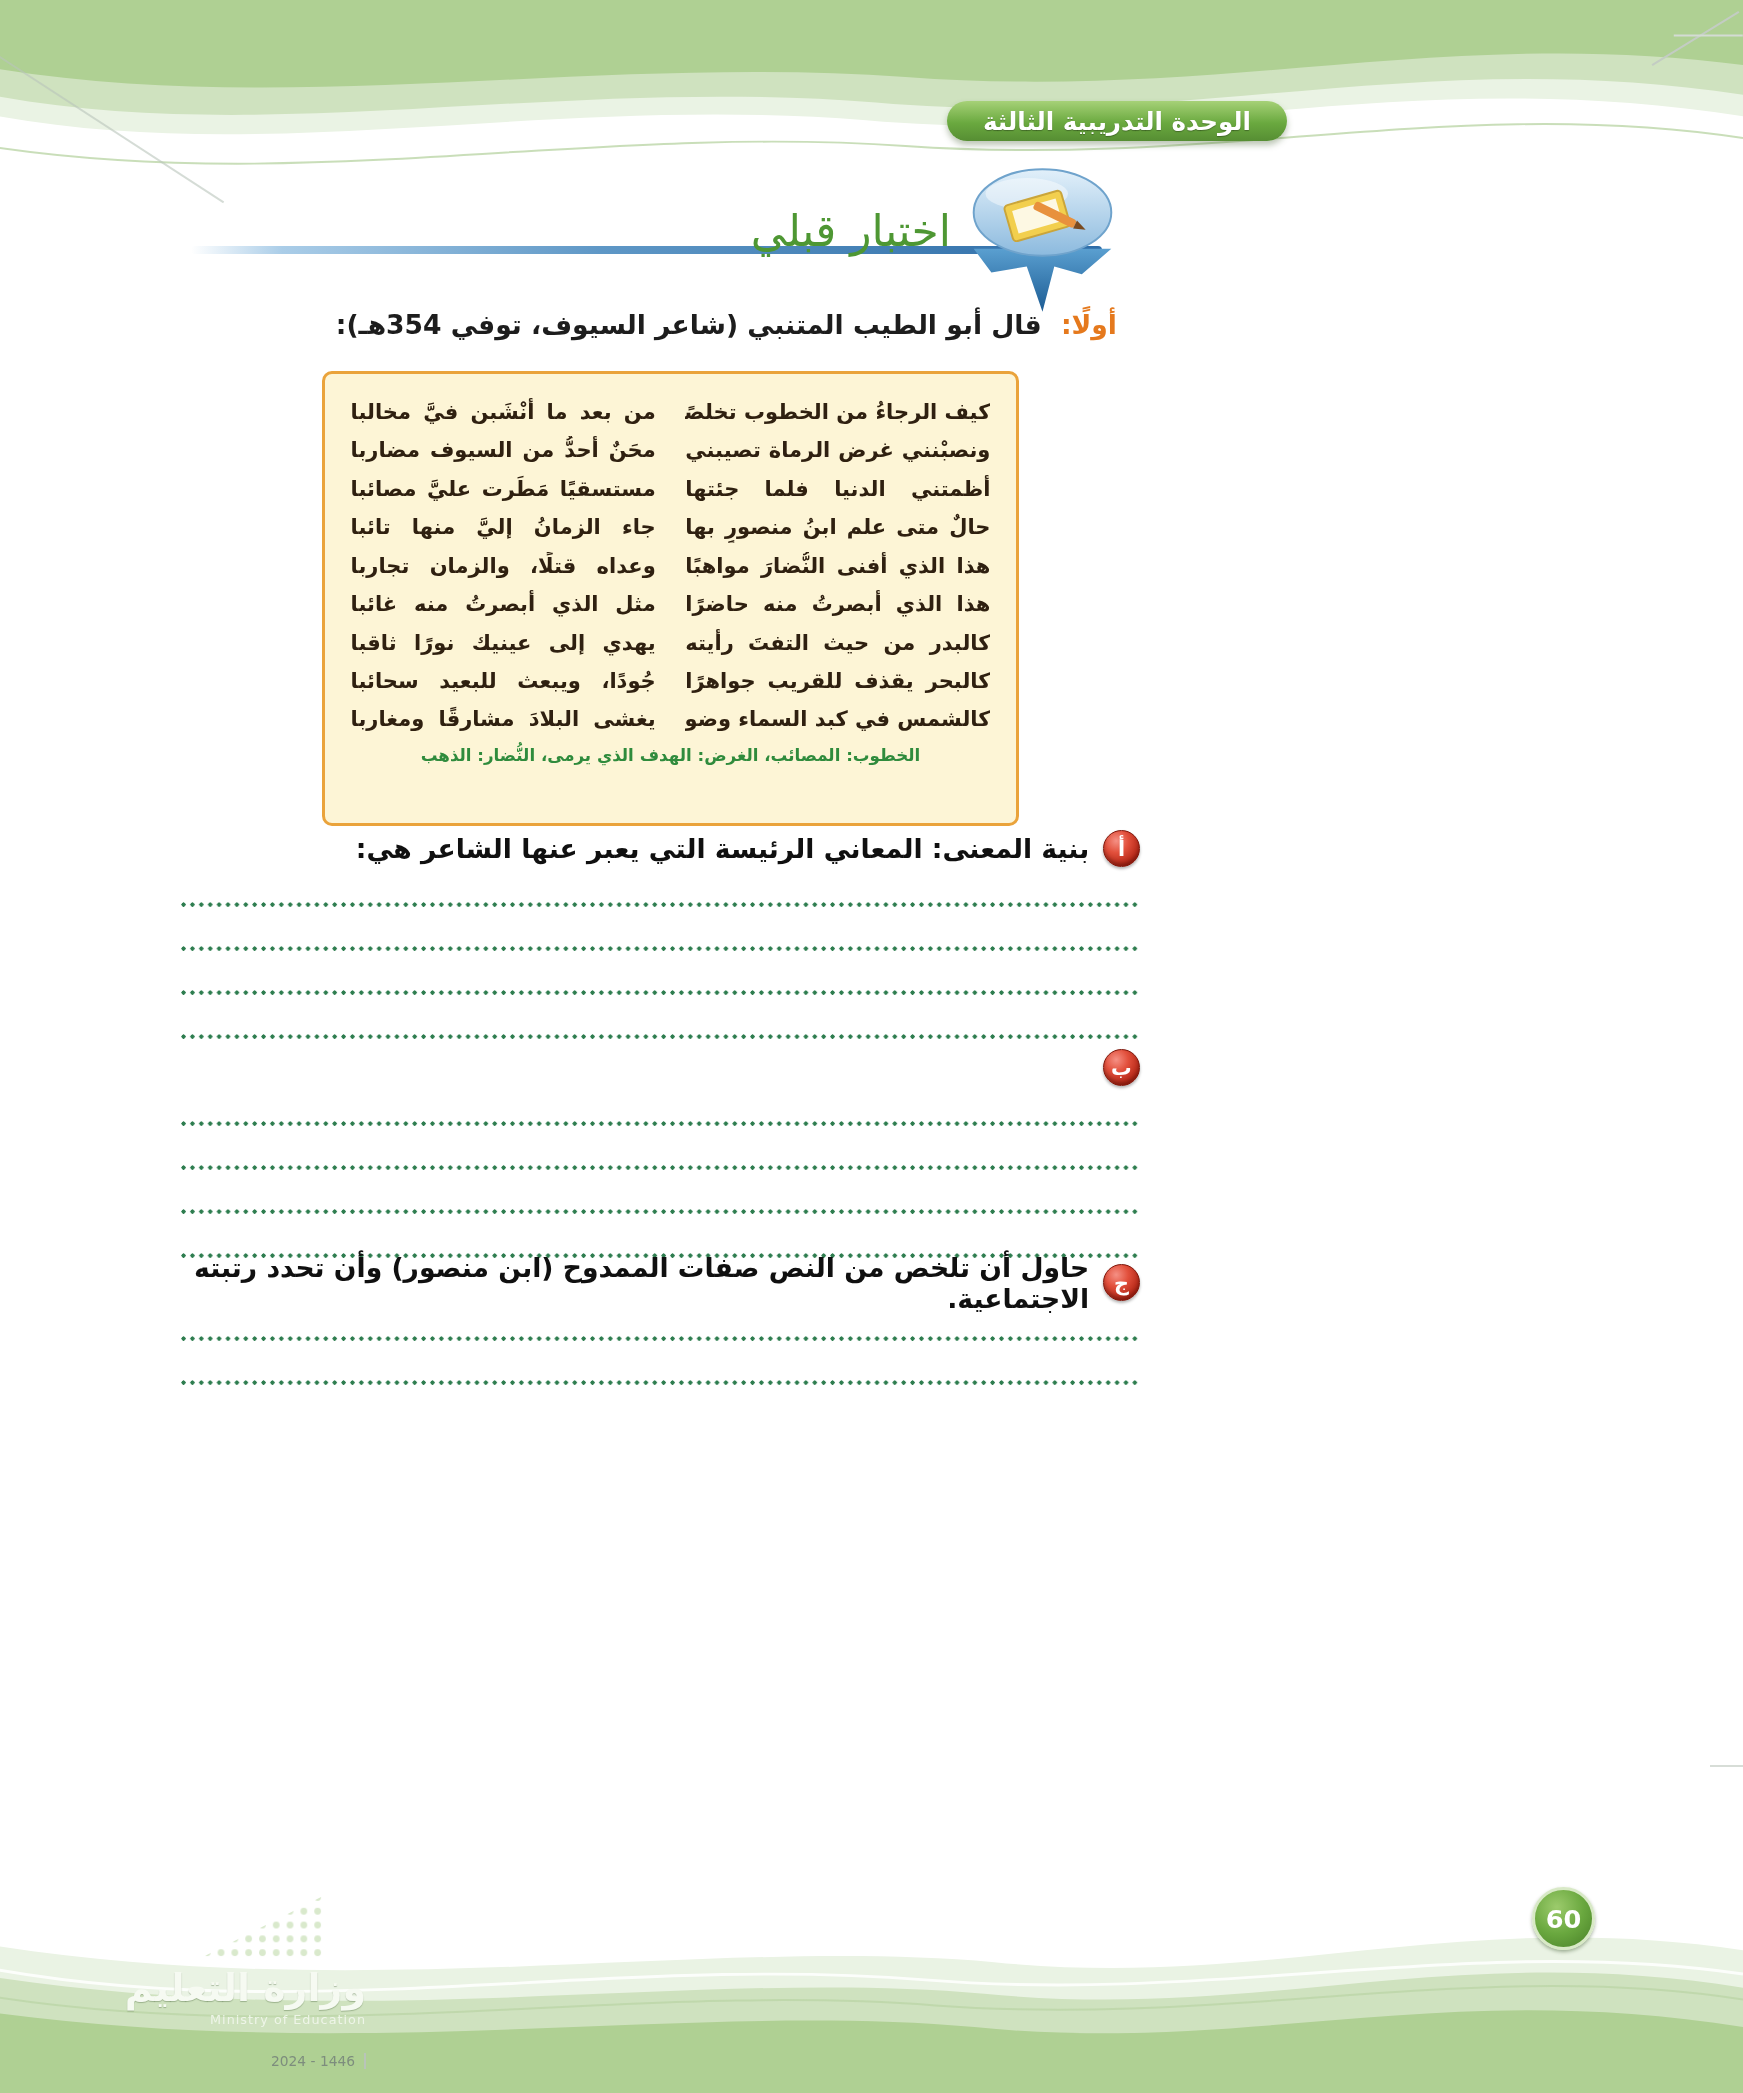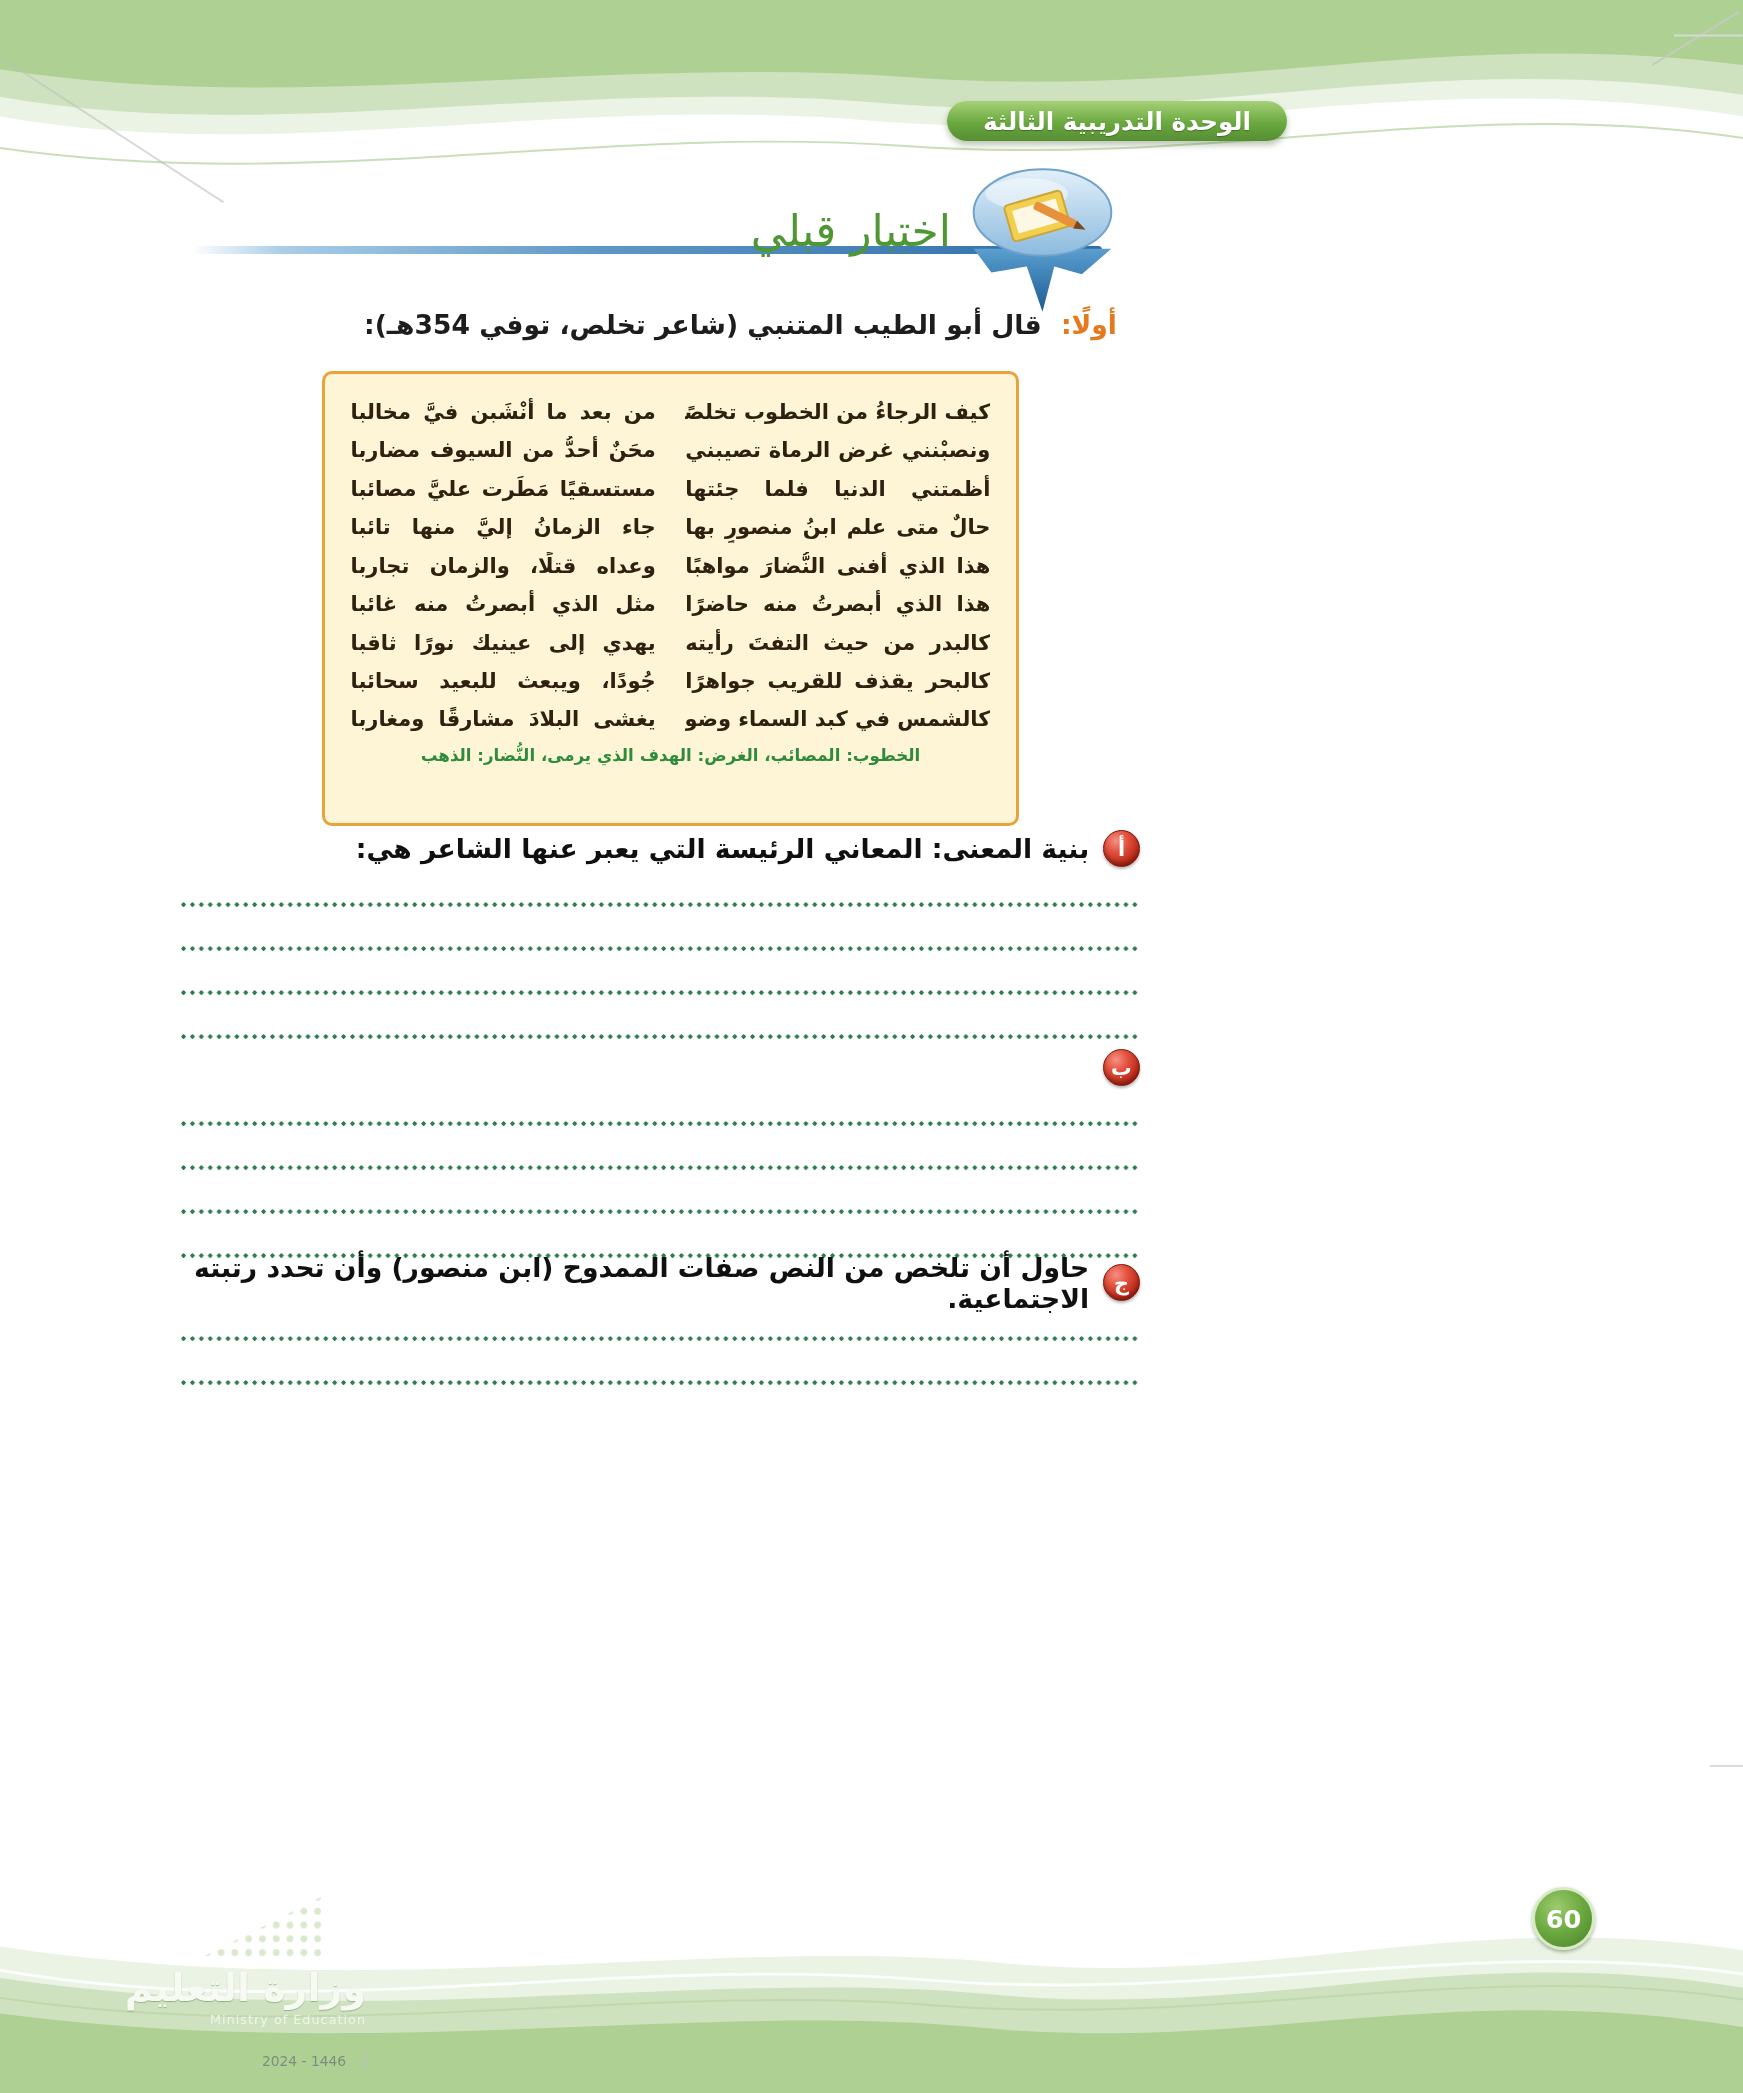--- a/index.html
+++ b/index.html
@@ -124,21 +124,21 @@
   }
   .ministry .dots { display: block; margin-right: 39px; }
   .min-ar {
     font-size: 38px; font-weight: bold; color: #f6faf2;
     text-shadow: 0 1px 1px rgba(60,90,45,.35);
     margin-top: 2px;
   }
   .min-en { font-size: 12.8px; color: #eef5e8; letter-spacing: 1px; margin-top: 2px; }
   .min-year {
     font-size: 13.8px; color: #7d8d7d; margin-top: 25.6px;
-    direction: ltr; text-align: right; border-right: 2px solid #b9c4b9; padding-right: 18px;
+    direction: ltr; text-align: right; border-right: 2px solid #b9c4b9; padding-right: 9px;
   }
 </style>
 </head>
 <body>
 
 <div class="page">
 
   <svg class="wave-top" viewBox="0 0 1770 215" preserveAspectRatio="none">
     <path fill="#eaf3e4" d="M0,0 H1770 V118 C1430,64 1200,150 880,122 C560,96 280,168 0,118 Z"></path>
     <path fill="#cfe2bf" d="M0,0 H1770 V96 C1440,46 1210,132 890,104 C570,78 280,148 0,98 Z"></path>
@@ -190,21 +190,21 @@
       </g>
       <g transform="rotate(26 98 60)">
         <rect x="76" y="52" width="46" height="9" rx="3" fill="#e8913d"></rect>
         <polygon points="122,52 134,56.5 122,61" fill="#7a4a1e"></polygon>
       </g>
     </svg>
   </div>
 
   <p class="intro">
     <span class="intro-lead">أولًا:</span>
-    <span class="intro-text">قال أبو الطيب المتنبي (شاعر تخلص، توفي 354هـ):</span>
+    <span class="intro-text">قال أبو الطيب المتنبي (شاعر السيوف، توفي 354هـ):</span>
   </p>
 
   <div class="poem-box">
     <div class="verses">
         <div class="verse-row">
           <div class="hemi">كيف الرجاءُ من الخطوب تخلصًا</div>
           <div class="hemi">من بعد ما أنْشَبن فيَّ مخالبا</div>
         </div>
         <div class="verse-row">
           <div class="hemi">ونصبْنني غرض الرماة تصيبني</div>

